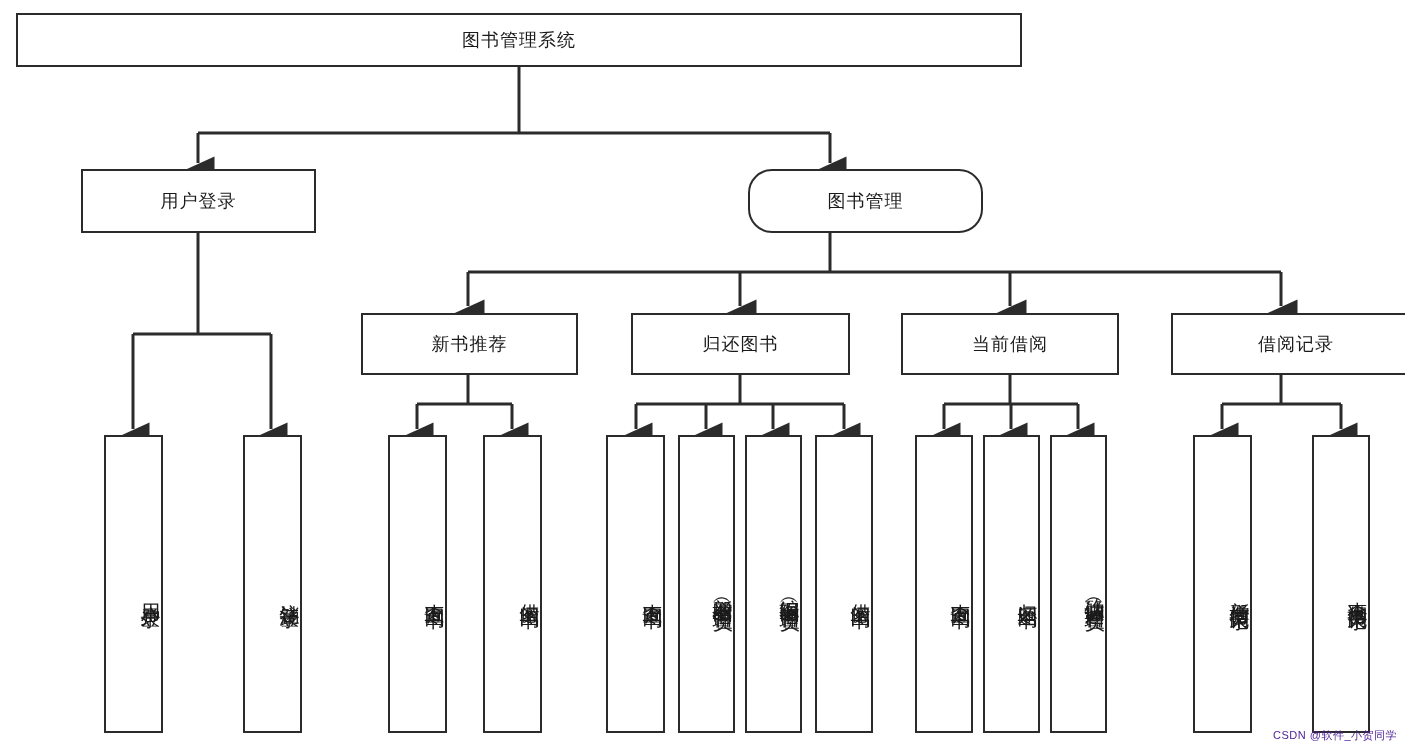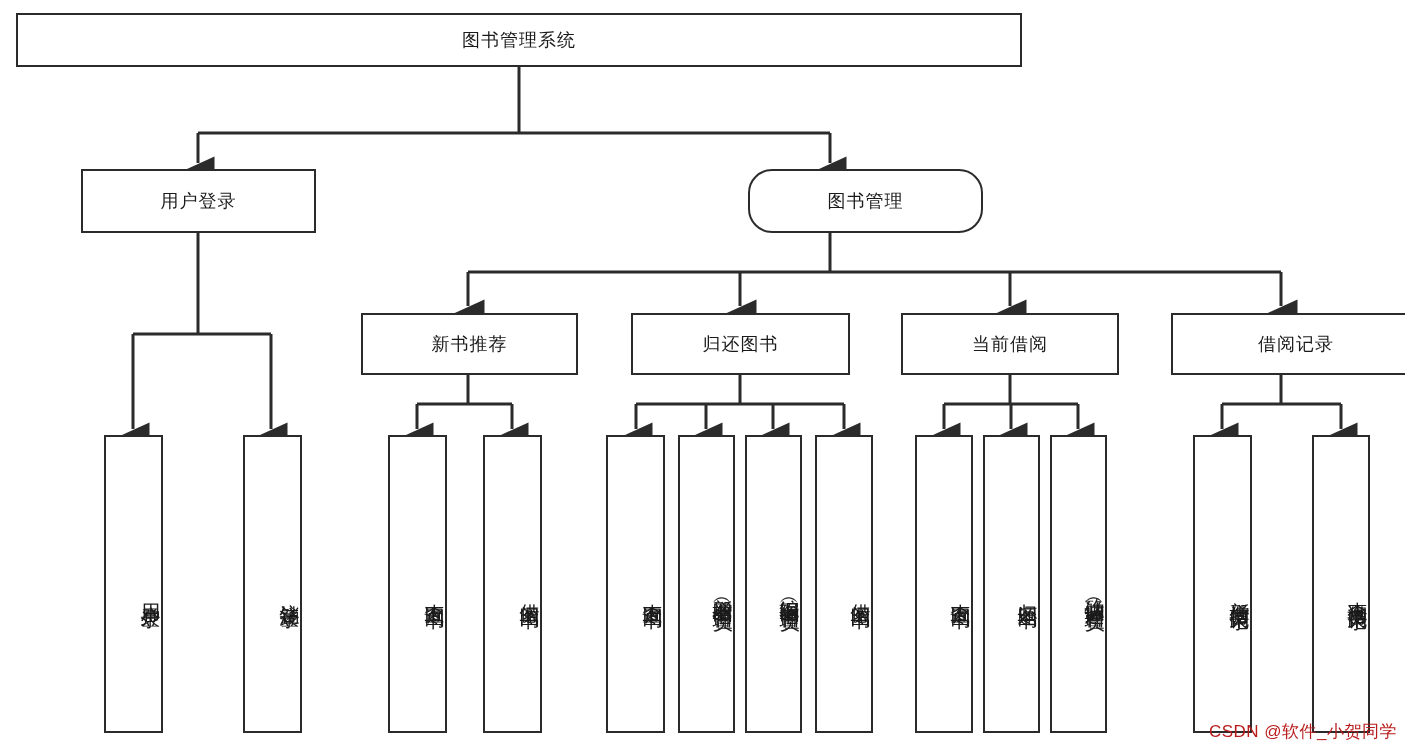--- a/index.html
+++ b/index.html
@@ -54,22 +54,22 @@
   .node.vert .vtext {
     writing-mode: vertical-rl;
     text-orientation: upright;
     display: block;
     white-space: nowrap;
   }
   .watermark {
     position: absolute;
     right: 8px;
     bottom: 4px;
-    font-size: 17px;
-    color: #b91c1c;
+    font-size: 11px;
+    color: #4c1d95;
     letter-spacing: 0.5px;
     z-index: 3;
     white-space: nowrap;
   }
 </style>
 </head>
 <body>
 
 <div id="canvas">
 

